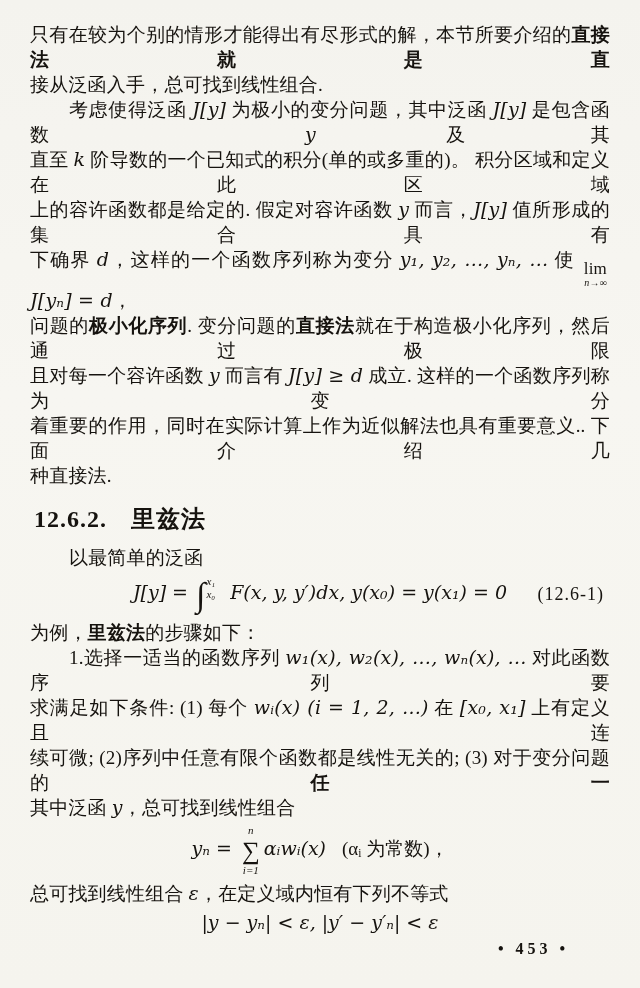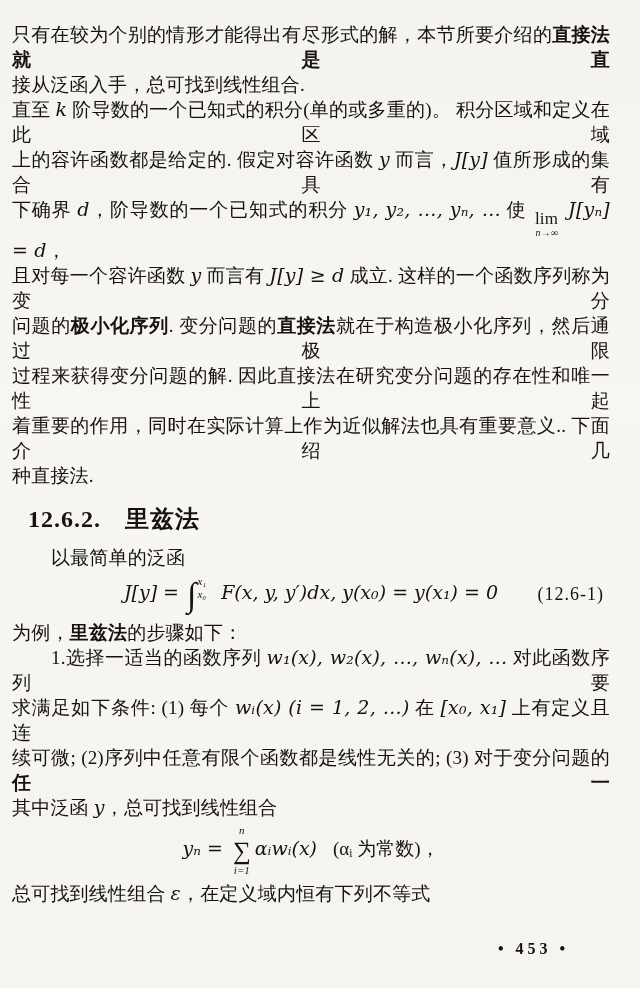--- a/index.html
+++ b/index.html
@@ -2,28 +2,28 @@
 <html><head>
 <meta charset="utf-8">
 <style>
   html,body{margin:0;padding:0}
   body{
     width:640px;height:988px;overflow:hidden;
     background:#f6f5f0;color:#16130f;
     font-family:"Liberation Serif","DejaVu Serif",serif;
   }
   .page{position:relative;width:640px;height:988px;box-sizing:border-box;
-        padding:22px 30px 0 12px;
+        padding:22px 30px 0 30px;
         background:linear-gradient(180deg,#f4f3ee 0%,#f7f6f1 40%,#f5f4ee 100%);}
   .line{font-size:19px;line-height:25px;text-align:justify;letter-spacing:.2px;min-height:25px}
   .full{text-align-last:justify}
   .indent{text-indent:2.05em}
   .b{font-weight:bold}
   .i,.math{font-style:italic;font-family:"DejaVu Serif",serif}
-  .heading{margin:15px 0 10px 16px;font-size:24px;font-weight:bold;letter-spacing:1px}
+  .heading{margin:15px 0 10px 4px;font-size:24px;font-weight:bold;letter-spacing:1px}
   .heading .num{margin-right:24px}
   .formula{position:relative;text-align:center;font-size:19px;margin:5px 0;line-height:1.2}
   .formula .note{font-style:normal;margin-left:16px}
   .eq-tag{position:absolute;right:6px;top:50%;transform:translateY(-50%);
           font-style:normal;font-size:18px;letter-spacing:1px}
   
   .intwrap{display:inline-flex;align-items:center;vertical-align:middle;margin:0 2px;font-style:normal}
   .int-glyph{font-size:34px;line-height:1}
   .int-lims{display:inline-flex;flex-direction:column;justify-content:flex-start;
             height:40px;font-size:11px;font-style:italic;margin-left:1px;margin-right:13px}
@@ -40,29 +40,29 @@
   .pageno{position:absolute;left:498px;top:940px;font-size:16px;font-weight:bold;letter-spacing:4px}
 </style>
 </head>
 <body>
 
 <div class="page">
 
   <div class="line full"><span>只有在较为个别的情形才能得出有尽形式的解，本节所要介绍的</span><span class="b">直接法就是直</span></div>
   <div class="line"><span>接从泛函入手，总可找到线性组合.</span></div>
 
+  <div class="line full indent"><span>考虑使得泛函 </span><span class="i">J[y]</span><span> 为极小的变分问题，其中泛函 </span><span class="i">J[y]</span><span> 是包含函数 </span><span class="i">y</span><span> 及其</span></div>
   <div class="line full"><span>直至 </span><span class="i">k</span><span> 阶导数的一个已知式的积分(单的或多重的)。 积分区域和定义在此区域</span></div>
   <div class="line full"><span>上的容许函数都是给定的. 假定对容许函数 </span><span class="i">y</span><span> 而言，</span><span class="i">J[y]</span><span> 值所形成的集合具有</span></div>
-  <div class="line"><span><span>下确界 </span><span class="i">d</span><span>，阶导数的一个已知式的积分 </span><span class="i">y₁, y₂, …, yₙ, …</span><span> 使 </span></span><span class="lim">
+  <div class="line"><span><span>下确界 </span><span class="i">d</span><span>，这样的一个函数序列称为变分 </span><span class="i">y₁, y₂, …, yₙ, …</span><span> 使 </span></span><span class="lim">
         <span class="lt">lim</span>
         <span class="lb">n→∞</span>
       </span><span><span class="i"> J[yₙ] = d</span><span>，</span></span></div>
+  <div class="line full"><span>问题的</span><span class="b">极小化序列</span><span>. 变分问题的</span><span class="b">直接法</span><span>就在于构造极小化序列，然后通过极限</span></div>
   <div class="line full"><span>且对每一个容许函数 </span><span class="i">y</span><span> 而言有 </span><span class="i">J[y] ≥ d</span><span> 成立. 这样的一个函数序列称为变分</span></div>
-  <div class="line full"><span>问题的</span><span class="b">极小化序列</span><span>. 变分问题的</span><span class="b">直接法</span><span>就在于构造极小化序列，然后通过极限</span></div>
-  <div class="line full"><span>过程来获得变分问题的解. 因此直接法在研究变分问题的存在性和唯一性上起</span></div>
   <div class="line full"><span>着重要的作用，同时在实际计算上作为近似解法也具有重要意义.. 下面介绍几</span></div>
   <div class="line"><span>种直接法.</span></div>
 
   <div class="heading">
     <span class="num">12.6.2.</span><span>里兹法</span>
   </div>
 
   <div class="line indent"><span>以最简单的泛函</span></div>
 
   <div class="formula">
@@ -85,16 +85,17 @@
   <div class="formula">
     <span class="math">yₙ = </span><span class="sum">
         <span class="st">n</span>
         <span class="sg">∑</span>
         <span class="sb2">i=1</span>
       </span><span class="math">αᵢwᵢ(x)</span><span class="note">(αᵢ 为常数)，</span>
   </div>
 
   <div class="line"><span>总可找到线性组合 </span><span class="i">ε</span><span>，在定义域内恒有下列不等式</span></div>
 
+  <div class="formula math">|y − yₙ| &lt; ε,   |y′ − y′ₙ| &lt; ε</div>
 
   <div class="pageno">• 453 •</div>
 
 </div>
 
 </body></html>

